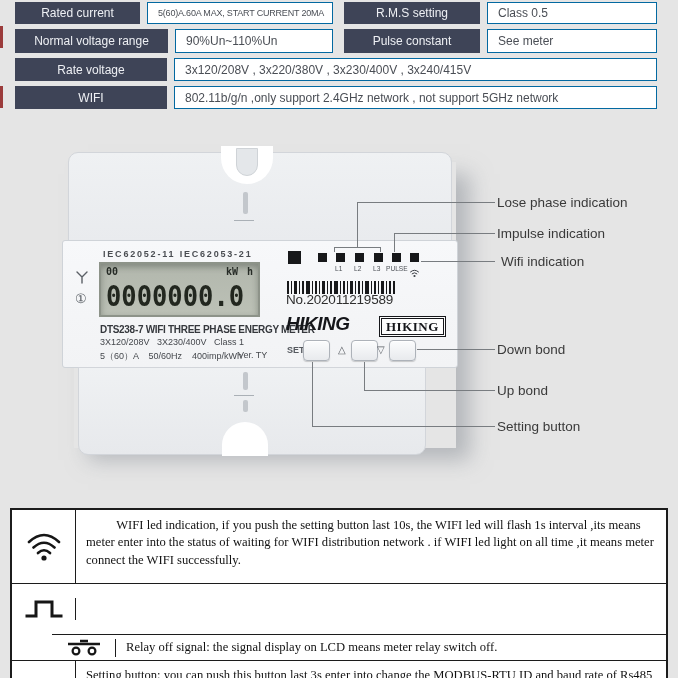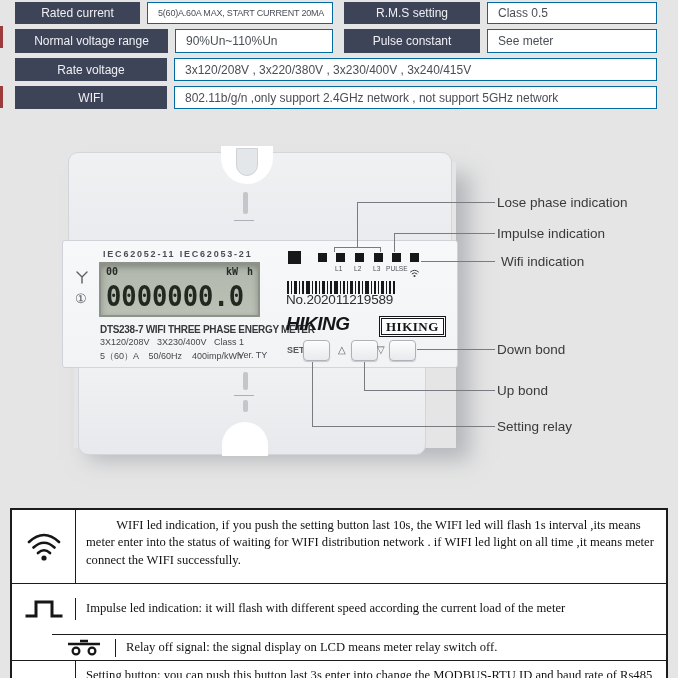--- a/index.html
+++ b/index.html
@@ -231,39 +231,38 @@
   <div class="v-line" style="left:364px;top:362px;height:28px;"></div>
   <div class="h-line" style="left:364px;top:390px;width:131px;"></div>
   <div class="v-line" style="left:312px;top:362px;height:64px;"></div>
   <div class="h-line" style="left:312px;top:426px;width:183px;"></div>
 
   <div class="ann" style="top:195px;">Lose phase indication</div>
   <div class="ann" style="top:226px;">Impulse indication</div>
   <div class="ann" style="top:254px;left:501px;">Wifi indication</div>
   <div class="ann" style="top:342px;">Down bond</div>
   <div class="ann" style="top:383px;">Up bond</div>
-  <div class="ann" style="top:419px;">Setting relay</div>
+  <div class="ann" style="top:419px;">Setting button</div>
 
   <div class="info-table">
     <div class="info-row r1">
       <div class="icon-cell">
         <svg width="36" height="30" viewBox="0 0 36 30">
             <path d="M3 10 Q18 -4 33 10 M7.5 15.5 Q18 6 28.5 15.5 M12 21 Q18 15.5 24 21" stroke="#161616" stroke-width="2.6" fill="none" stroke-linecap="round"></path>
             <circle cx="18" cy="26" r="2.6" fill="#161616"></circle>
           </svg>
       </div>
       <div class="text-cell indent">WIFI led indication, if you push the setting button last 10s, the WIFI led will flash 1s interval ,its means meter enter into the status of waiting for WIFI distribution network . if WIFI led light on all time ,it means meter connect the WIFI successfully.</div>
     </div>
     <div class="info-row r2">
       <div class="icon-cell">
         <svg width="40" height="22" viewBox="0 0 40 22">
             <path d="M3 18 L12 18 L12 4 L28 4 L28 18 L37 18" stroke="#161616" stroke-width="3" fill="none" stroke-linecap="square"></path>
           </svg>
       </div>
-      <div class="text-cell">Impulse led indication: it will flash with different speed according the current load of the meter</div>
     </div>
     <div class="info-row r3">
       <div class="icon-cell">
         <svg width="36" height="18" viewBox="0 0 36 18">
             <path d="M2 5 L34 5 M14 2 L22 2" stroke="#161616" stroke-width="2.4" fill="none"></path>
             <circle cx="10" cy="12" r="3.4" stroke="#161616" stroke-width="2.2" fill="none"></circle>
             <circle cx="26" cy="12" r="3.4" stroke="#161616" stroke-width="2.2" fill="none"></circle>
           </svg>
       </div>
       <div class="text-cell">Relay off signal: the signal display on LCD means meter relay switch off.</div>

